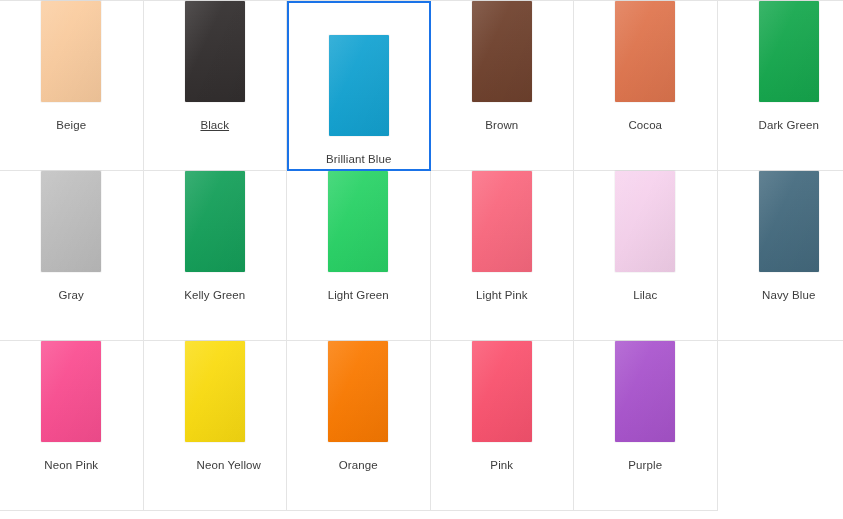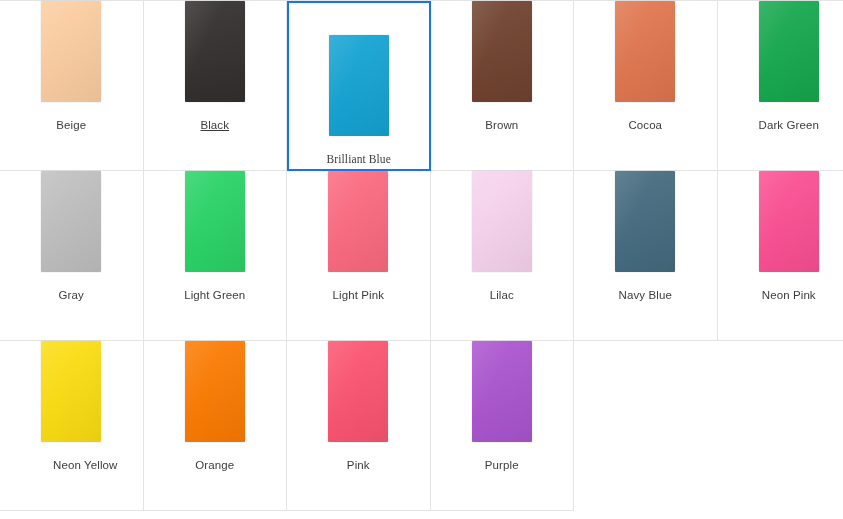--- a/index.html
+++ b/index.html
@@ -78,37 +78,41 @@
     <div class="swatch-cell">
       <div class="swatch-chip" title="Beige" style="background: rgb(251, 205, 160);"></div>
       <div class="swatch-label" style="color: rgb(60, 60, 60);">Beige</div>
     </div>
     <div class="swatch-cell">
       <div class="swatch-chip" title="Black" style="background: rgb(51, 47, 47);"></div>
       <div class="swatch-label" style="color: rgb(60, 60, 60); text-decoration: underline;">Black</div>
     </div>
     <div class="swatch-cell selected" style="border-color: rgb(26, 115, 232);">
       <div class="swatch-chip" title="Brilliant Blue" style="background: rgb(20, 163, 210);"></div>
-      <div class="swatch-label" style="color: rgb(60, 60, 60); font-family: Liberation Serif, serif;">Brilliant Blue</div>
+      <div class="swatch-label" style="color: rgb(60, 60, 60);">Brilliant Blue</div>
     </div>
     <div class="swatch-cell">
       <div class="swatch-chip" title="Brown" style="background: rgb(112, 66, 46);"></div>
       <div class="swatch-label" style="color: rgb(60, 60, 60);">Brown</div>
     </div>
     <div class="swatch-cell">
       <div class="swatch-chip" title="Cocoa" style="background: rgb(224, 118, 79);"></div>
       <div class="swatch-label" style="color: rgb(60, 60, 60);">Cocoa</div>
     </div>
     <div class="swatch-cell">
       <div class="swatch-chip" title="Dark Green" style="background: rgb(22, 168, 78);"></div>
       <div class="swatch-label" style="color: rgb(60, 60, 60);">Dark Green</div>
     </div>
     <div class="swatch-cell">
       <div class="swatch-chip" title="Gray" style="background: rgb(191, 191, 191);"></div>
       <div class="swatch-label" style="color: rgb(60, 60, 60);">Gray</div>
+    </div>
+    <div class="swatch-cell">
+      <div class="swatch-chip" title="Kelly Green" style="background: rgb(21, 160, 90);"></div>
+      <div class="swatch-label" style="color: rgb(60, 60, 60);">Kelly Green</div>
     </div>
     <div class="swatch-cell">
       <div class="swatch-chip" title="Light Green" style="background: rgb(42, 211, 103);"></div>
       <div class="swatch-label" style="color: rgb(60, 60, 60);">Light Green</div>
     </div>
     <div class="swatch-cell">
       <div class="swatch-chip" title="Light Pink" style="background: rgb(251, 106, 128);"></div>
       <div class="swatch-label" style="color: rgb(60, 60, 60);">Light Pink</div>
     </div>
     <div class="swatch-cell">

